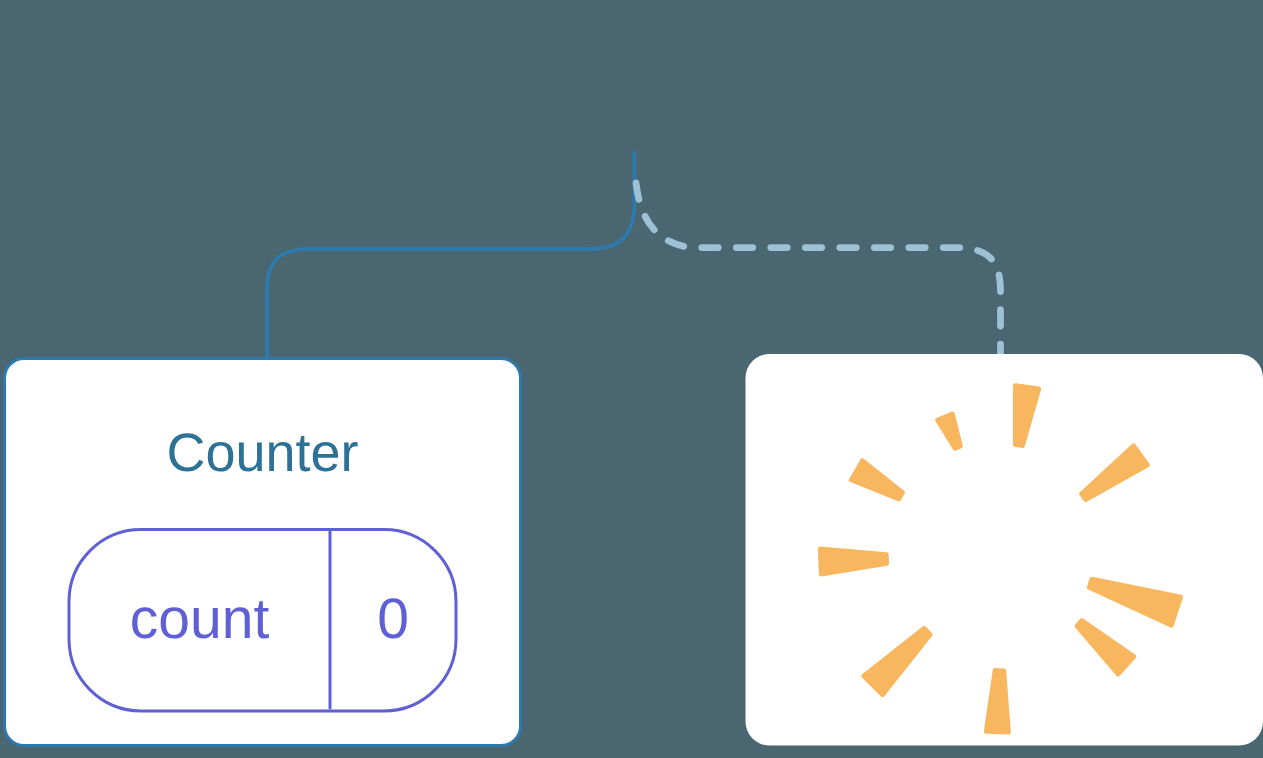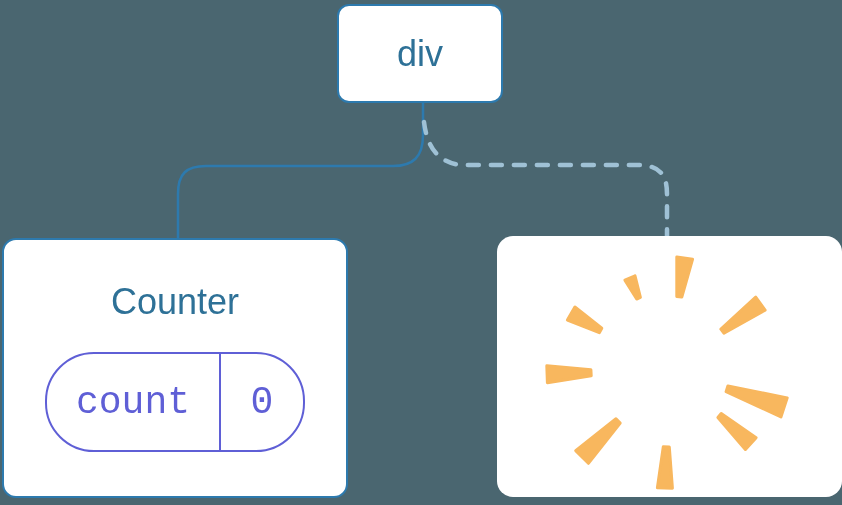--- a/index.html
+++ b/index.html
@@ -64,29 +64,28 @@
     align-items: center;
     padding-top: 44px;
   }
   .counter-title {
     color: var(--node-text);
     font-size: 36px; font-weight: 500;
     line-height: 1;
   }
   .state-pill {
     margin-top: 32px;
-    width: 260px; height: 100px;
+    width: 260px; height: 123px;
     border: 2px solid var(--state-accent);
     border-radius: 49px;
     display: flex;
     align-items: stretch;
     overflow: hidden;
     color: var(--state-accent);
     font-size: 38px;
-    font-family: Liberation Mono, monospace;
   }
   .state-key {
     width: 172px;
     display: flex; align-items: center; justify-content: center;
   }
   .state-divider {
     width: 2px;
     background: var(--state-accent);
   }
   .state-value {
@@ -109,23 +108,20 @@
 </head>
 <body>
 
 <div class="canvas">
 
   <svg class="connectors" viewBox="0 0 842 505" xmlns="http://www.w3.org/2000/svg">
     <path class="solid-link" d="M 423 101 L 423 135 C 423 157 413 166 393 166 L 206 166 C 186 166 178 174 178 194 L 178 240"></path>
     <path class="dashed-link" d="M 424 122 C 427 147 438 162 460 165 L 640 165 C 660 166 667 175 667 194 L 667 238"></path>
   </svg>
 
-  <div class="card node-div">
-    <span>div</span>
-  </div>
 
   <div class="card counter-card">
     <div class="counter-title">Counter</div>
     <div class="state-pill">
       <span class="state-key">count</span>
       <span class="state-divider"></span>
       <span class="state-value">0</span>
     </div>
   </div>
 

